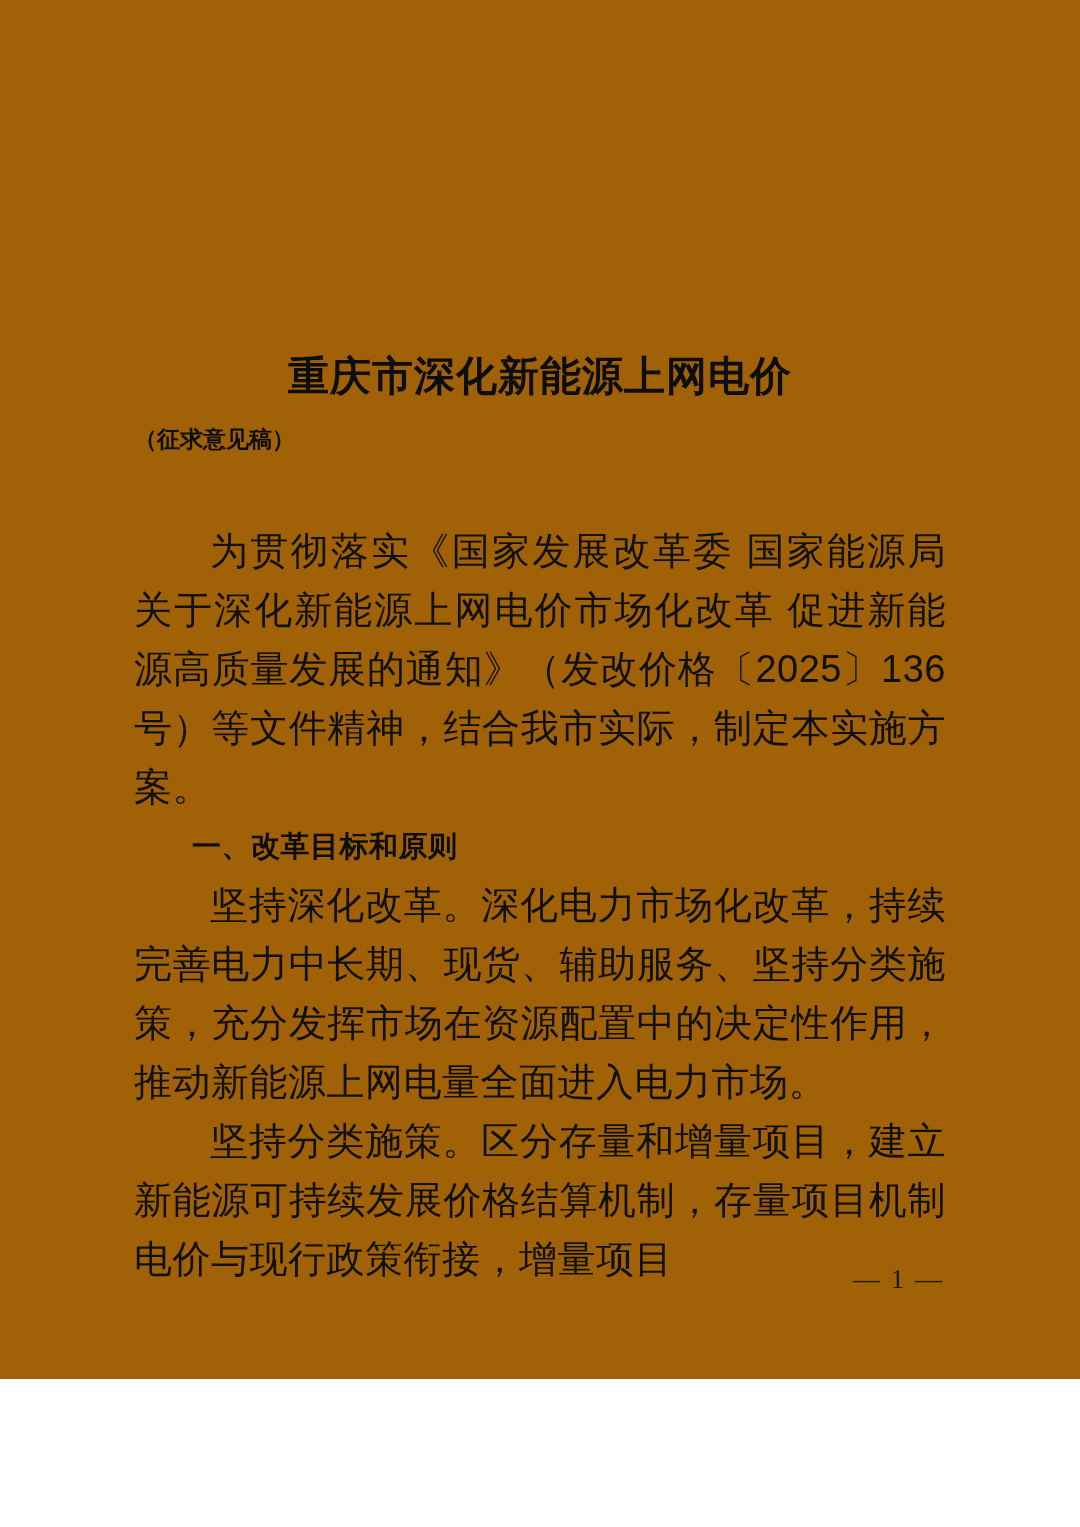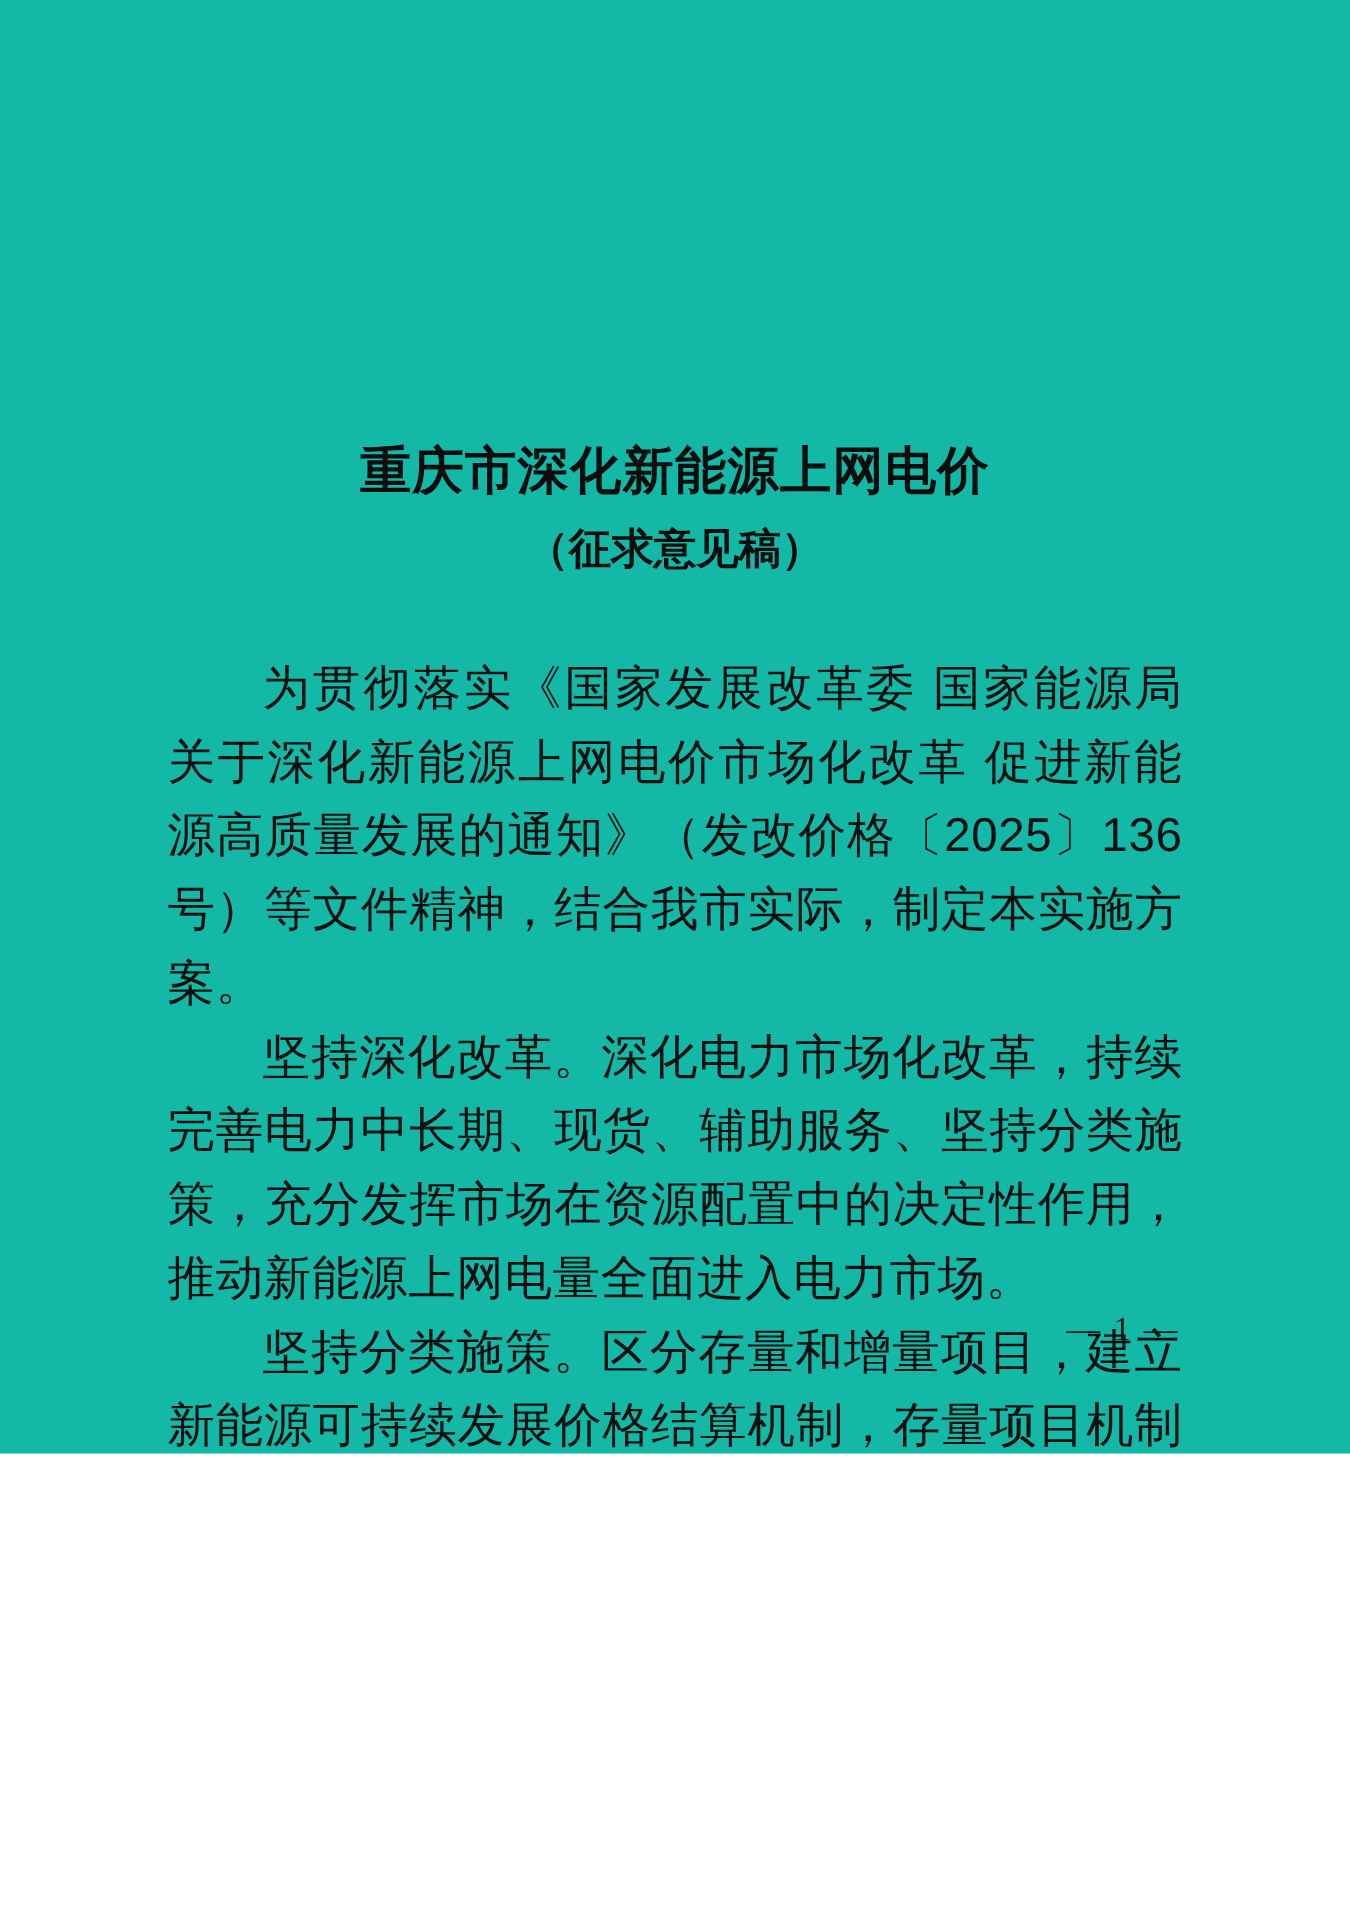--- a/index.html
+++ b/index.html
@@ -4,23 +4,23 @@
   <style>
     * { margin: 0; padding: 0; box-sizing: border-box; }
 
     html, body {
       background: #ffffff;
     }
 
     .page {
       position: relative;
       width: 1080px;
-      height: 1163px;
+      height: 1379px;
       margin: 0 auto;
-      background: #14b8a6;
+      background: #a16207;
       overflow: hidden;
       color: #101010;
       font-family: "Liberation Sans", "DejaVu Sans", sans-serif;
     }
 
     .content {
       position: absolute;
       left: 134px;
       top: 346px;
       width: 812px;
@@ -29,22 +29,21 @@
     .doc-title {
       text-align: center;
       font-size: 41px;
       line-height: 61px;
       font-weight: 700;
       letter-spacing: 1px;
       color: #0d0d0d;
     }
 
     .doc-subtitle {
-      text-align: center;
-      font-size: 34px;
+      font-size: 23px;
       line-height: 44px;
       font-weight: 600;
       margin-top: 10px;
       color: #0d0d0d;
     }
 
     .body-text {
       margin-top: 61px;
     }
 
@@ -84,20 +83,21 @@
 
     <div class="doc-title">
       <div>重庆市深化新能源上网电价</div>
     </div>
 
     <div class="doc-subtitle">（征求意见稿）</div>
 
     <div class="body-text">
       <p class="para">为贯彻落实《国家发展改革委 国家能源局关于深化新能源上网电价市场化改革 促进新能源高质量发展的通知》（发改价格〔2025〕136 号）等文件精神，结合我市实际，制定本实施方案。</p>
 
+      <p class="section-heading">一、改革目标和原则</p>
 
 
       <p class="para">坚持深化改革。深化电力市场化改革，持续完善电力中长期、现货、辅助服务、坚持分类施策，充分发挥市场在资源配置中的决定性作用，推动新能源上网电量全面进入电力市场。</p>
 
       <p class="para">坚持分类施策。区分存量和增量项目，建立新能源可持续发展价格结算机制，存量项目机制电价与现行政策衔接，增量项目</p>
     </div>
   </div>
 
   <div class="page-number">— 1 —</div>
 </div>

